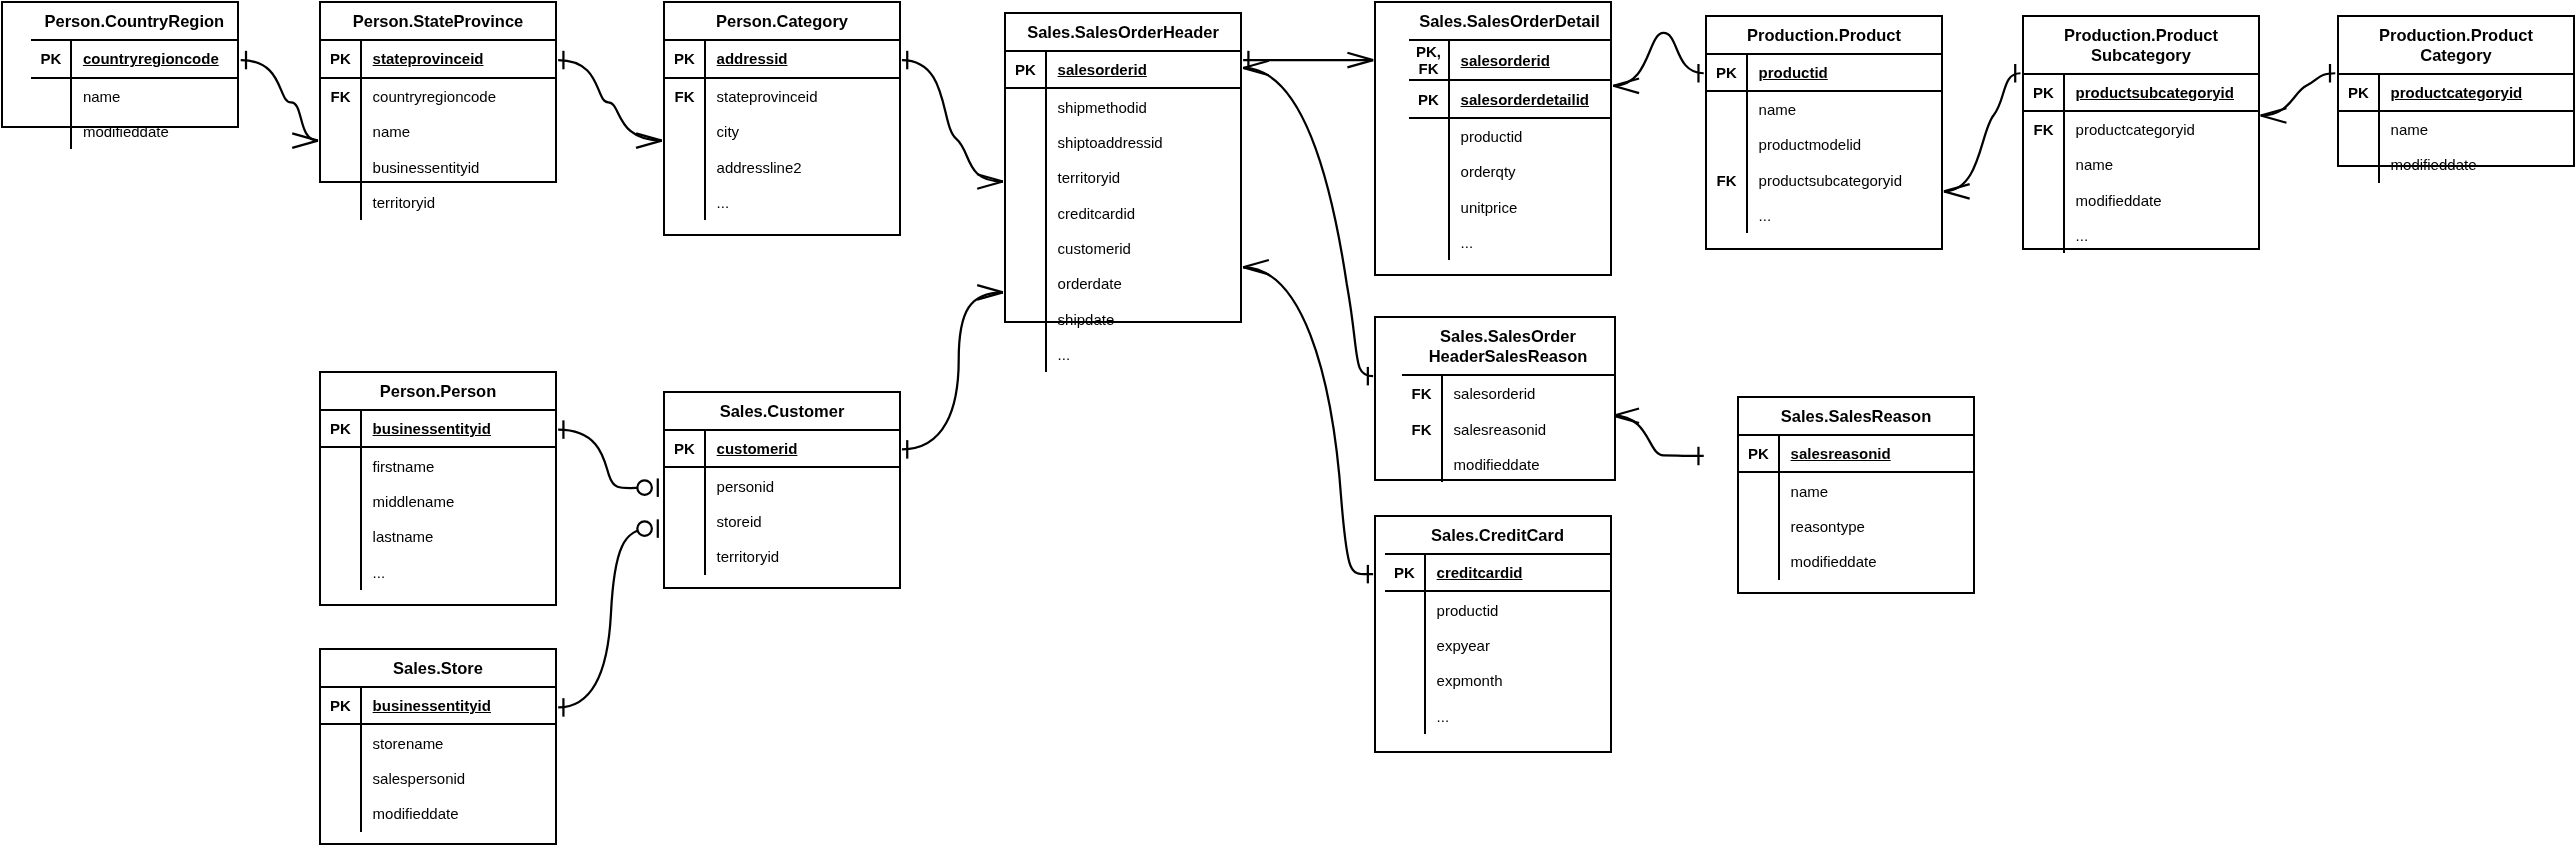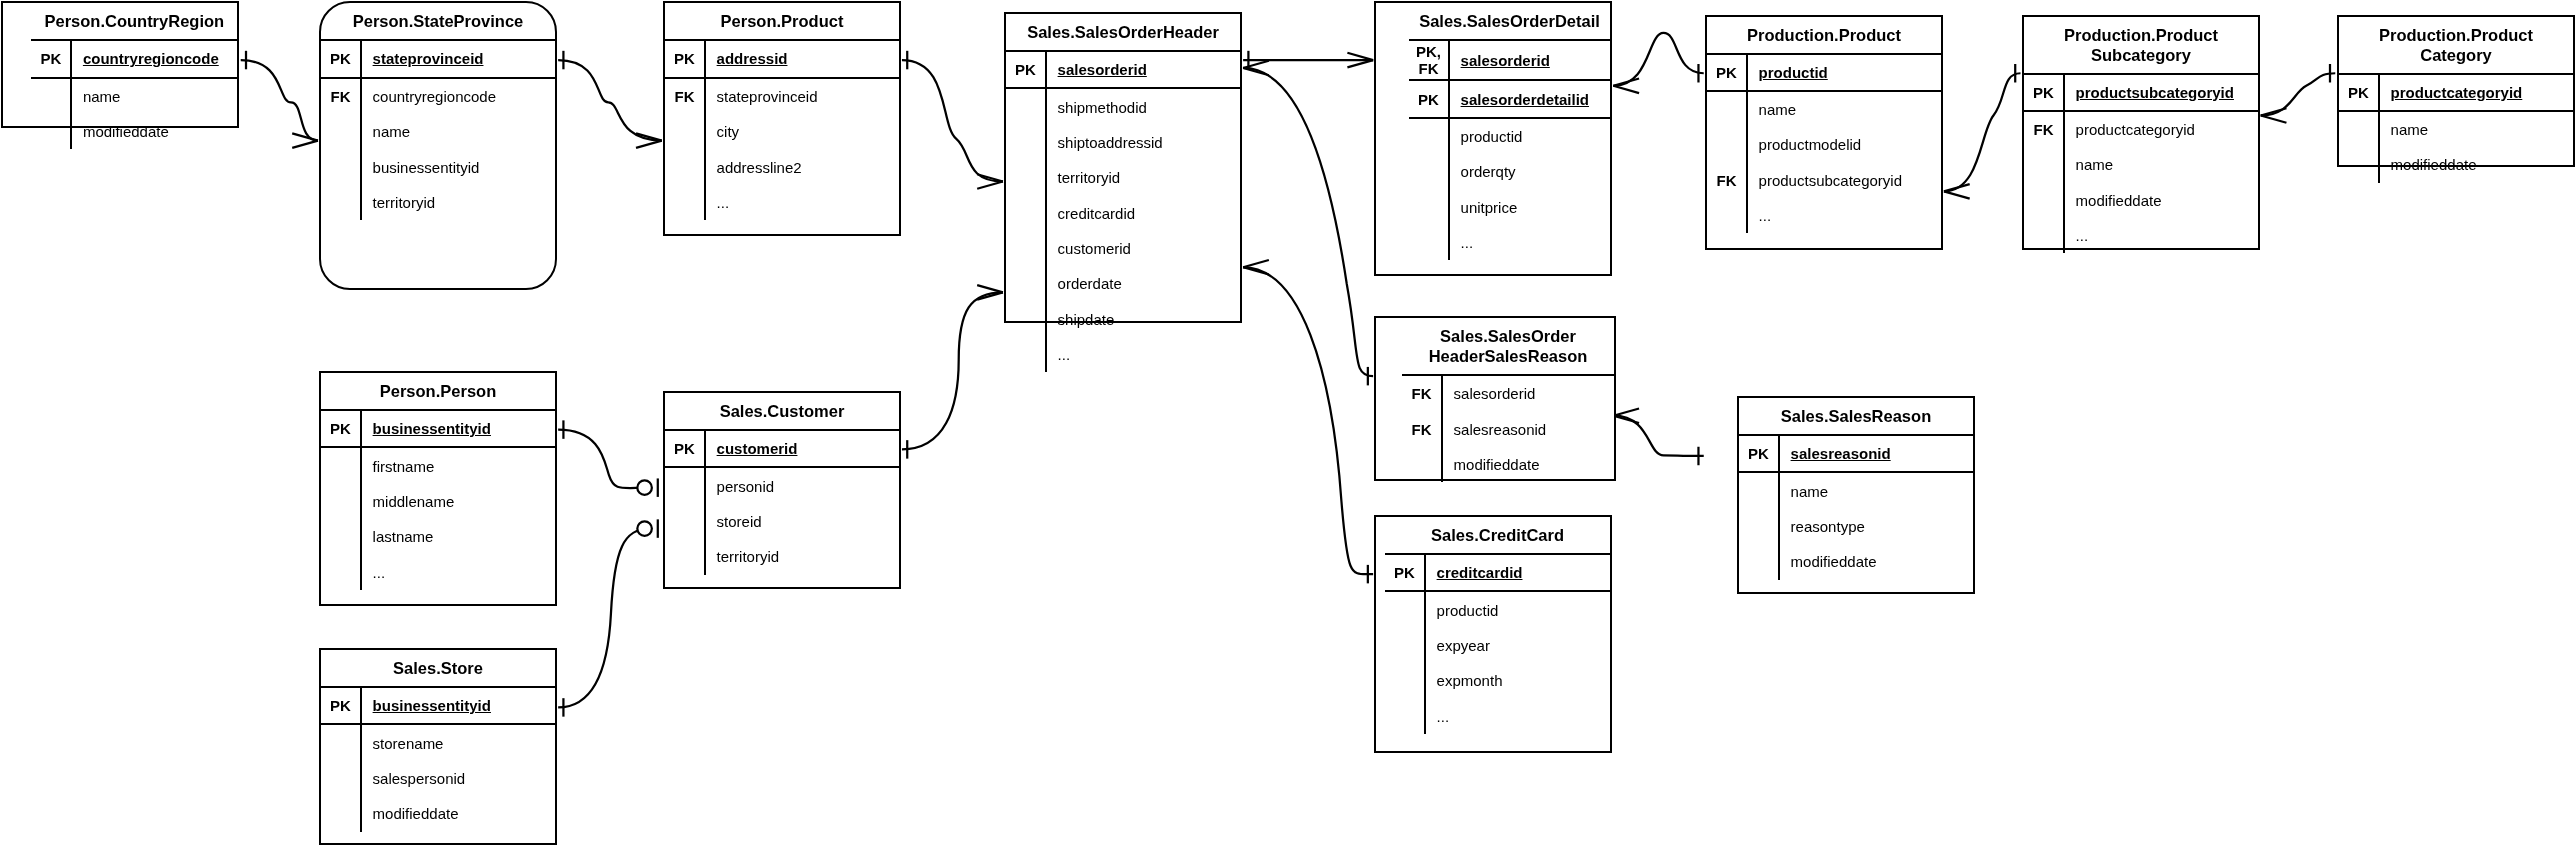--- a/index.html
+++ b/index.html
@@ -195,21 +195,21 @@
           <div class="attr-row">
             <div class="attr-key"></div>
             <div class="attr-name">name</div>
           </div>
           <div class="attr-row">
             <div class="attr-key"></div>
             <div class="attr-name">modifieddate</div>
           </div>
         </div>
       </div>
-      <div class="entity" style="left: 319px; top: 1.3px; width: 238px; height: 289px; border-radius: 31px;">
+      <div class="entity" style="left: 319px; top: 1.3px; width: 238px; height: 182px;">
         <div class="entity-title">Person.StateProvince</div>
         <div class="attr-group">
           <div class="attr-row">
             <div class="attr-key pk">PK</div>
             <div class="attr-name key-attr">stateprovinceid</div>
           </div>
         </div>
         <div class="attr-group">
           <div class="attr-row">
             <div class="attr-key pk">FK</div>
@@ -223,21 +223,21 @@
             <div class="attr-key"></div>
             <div class="attr-name">businessentityid</div>
           </div>
           <div class="attr-row">
             <div class="attr-key"></div>
             <div class="attr-name">territoryid</div>
           </div>
         </div>
       </div>
       <div class="entity" style="left: 663px; top: 1.3px; width: 238px; height: 235px;">
-        <div class="entity-title">Person.Product</div>
+        <div class="entity-title">Person.Category</div>
         <div class="attr-group">
           <div class="attr-row">
             <div class="attr-key pk">PK</div>
             <div class="attr-name key-attr">addressid</div>
           </div>
         </div>
         <div class="attr-group">
           <div class="attr-row">
             <div class="attr-key pk">FK</div>
             <div class="attr-name">stateprovinceid</div>

